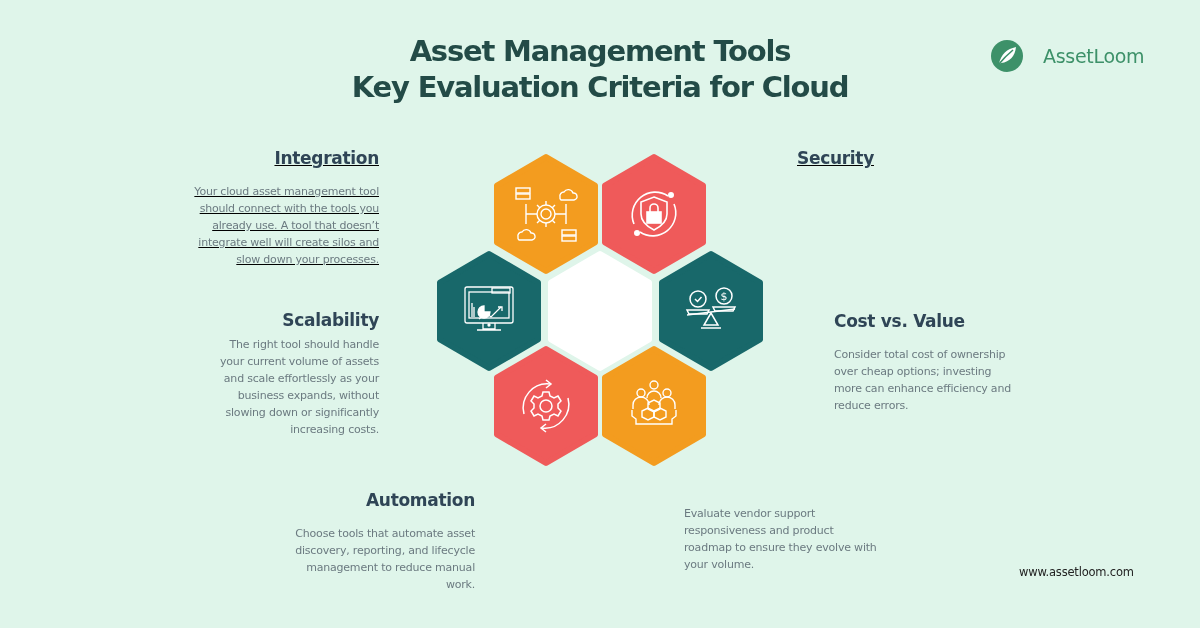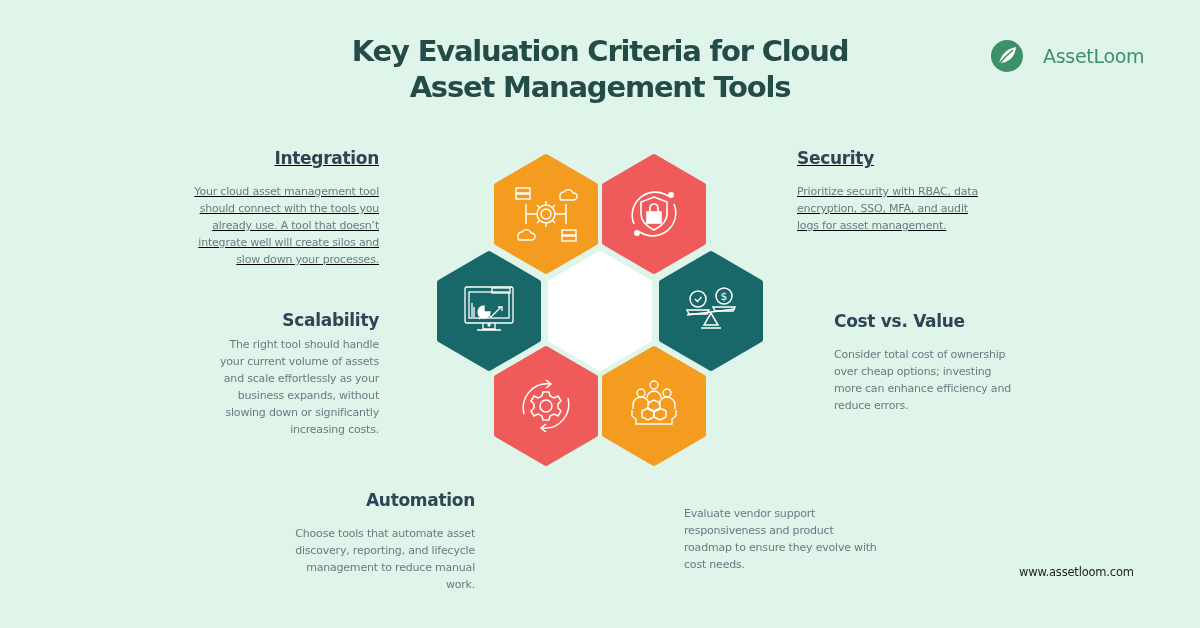--- a/index.html
+++ b/index.html
@@ -12,22 +12,22 @@
   .block { position:absolute; }
   .block h3 { margin:0; font-family:"DejaVu Sans", sans-serif; font-weight:bold; font-size:17px; color:#2f4556; letter-spacing:-0.3px; }
   .block p { margin:0; font-family:"DejaVu Sans", sans-serif; font-size:11px; line-height:17px; color:#6b7a80; letter-spacing:-0.2px; }
   .right-al { text-align:right; }
   svg.hexes { position:absolute; left:0; top:0; }
 </style>
 </head>
 <body>
 
 <div class="title">
+  <div>Asset Management Tools</div>
   <div>Key Evaluation Criteria for Cloud</div>
-  <div>Asset Management Tools</div>
 </div>
 
 <div class="logo">
   <svg class="logo-mark" viewBox="0 0 32 32">
     <circle cx="16" cy="16" r="16" fill="#3d9169"></circle>
     <path d="M8 24 C10 14 16 9 25 7 C24 16 19 22 10 23 Z" fill="#ffffff"></path>
     <path d="M8 24 C12 19 16 15 22 10" stroke="#3d9169" stroke-width="1.6" fill="none"></path>
   </svg>
   <span class="logo-text">AssetLoom</span>
 </div>
@@ -156,39 +156,34 @@
   <p style="margin-top:15px;">
     <span>Choose tools that automate asset</span><br>
     <span>discovery, reporting, and lifecycle</span><br>
     <span>management to reduce manual</span><br>
     <span>work.</span>
   </p>
 </div>
 
 <div class="block" style="left:797px; top:148px; width:240px;text-decoration:underline;">
   <h3>Security</h3>
-  <p style="margin-top:15px;">
-    <span>Prioritize security with RBAC, data</span><br>
-    <span>encryption, SSO, MFA, and audit</span><br>
-    <span>logs for asset management.</span>
-  </p>
 </div>
 
 <div class="block" style="left:834px; top:311px; width:240px;">
   <h3>Cost vs. Value</h3>
   <p style="margin-top:15px;">
     <span>Consider total cost of ownership</span><br>
     <span>over cheap options; investing</span><br>
     <span>more can enhance efficiency and</span><br>
     <span>reduce errors.</span>
   </p>
 </div>
 
 <div class="block" style="left:684px; top:490px; width:300px;">
   <p style="margin-top:15px;">
     <span>Evaluate vendor support</span><br>
     <span>responsiveness and product</span><br>
     <span>roadmap to ensure they evolve with</span><br>
-    <span>cost needs.</span>
+    <span>your volume.</span>
   </p>
 </div>
 
 <div class="url">www.assetloom.com</div>
 
 </body></html>

